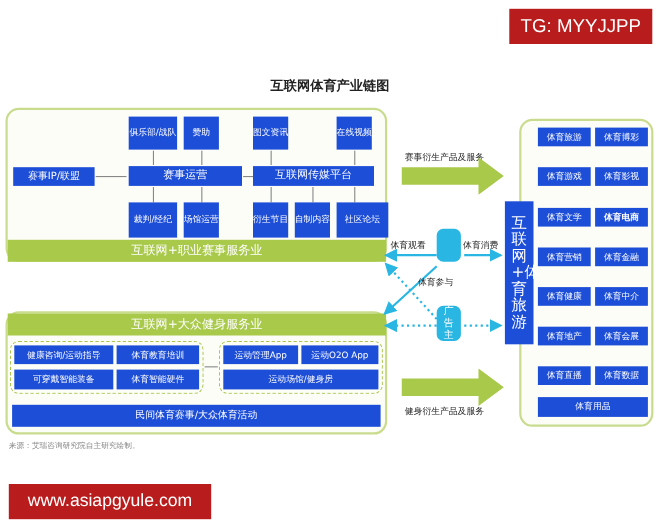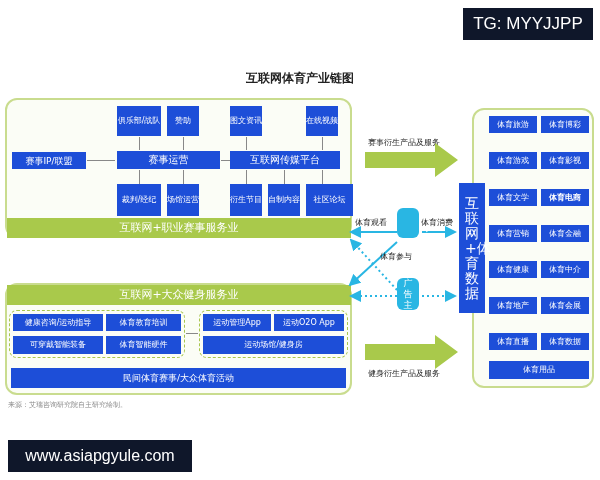--- a/index.html
+++ b/index.html
@@ -4,21 +4,21 @@
 <style>
   * { box-sizing: border-box; margin: 0; padding: 0; }
   body { width: 600px; height: 480px; background: #ffffff; position: relative; overflow: hidden;
          font-family: "DejaVu Sans", sans-serif; }
   .abs { position: absolute; }
   .g { background: #1d4ed8; color: #ffffff; display: flex; align-items: center; justify-content: center;
        text-align: center; font-size: 8px; line-height: 10px; }
   .lg { background: #a9c94b; }
   .panel { border: 2px solid #c9dc8e; border-radius: 12px; background: #fbfdf6; }
   .dash { border: 1.5px dashed #a9c64e; border-radius: 8px; }
-  .wm { background: #0f172a; color: #ffffff; display: flex; align-items: center; justify-content: center;
+  .wm { background: #b91c1c; color: #ffffff; display: flex; align-items: center; justify-content: center;
         font-family: "Liberation Sans", sans-serif; }
   .blue { background: #29b6e3; color: #fff; border-radius: 6px; display: flex; align-items: center;
           justify-content: center; font-size: 9px; line-height: 11px; text-align: center; }
   .lbl { font-size: 8px; color: #222; white-space: nowrap; }
   .vline { position: absolute; width: 1px; background: #888; }
   .hline { position: absolute; height: 1px; background: #888; }
   .bigarrow { position: absolute; }
 </style>
 </head>
 <body>
@@ -113,21 +113,21 @@
 <div class="abs blue" style="left:397px;top:278px;width:22px;height:32px;">
   <span style="width:10px;">广告主</span>
 </div>
 
 <div class="abs lbl" style="left:355px;top:217px;">体育观看</div>
 <div class="abs lbl" style="left:421px;top:217px;text-align:center;">体育消费</div>
 <div class="abs lbl" style="left:380px;top:251px;">体育参与</div>
 
 <div class="abs panel" style="left:472px;top:108px;width:122px;height:280px;"></div>
 <div class="abs g" style="left:459px;top:183px;width:26px;height:130px;font-size:14px;line-height:15px;padding:4px 6px;">
-  <span style="width:14px;word-break:break-all;">互联网+体育数据</span>
+  <span style="width:14px;word-break:break-all;">互联网+体育旅游</span>
 </div>
 
 <div class="abs g" style="left:489px;top:116px;width:48px;height:17px;">体育旅游</div>
 <div class="abs g" style="left:541px;top:116px;width:48px;height:17px;">体育博彩</div>
 <div class="abs g" style="left:489px;top:152px;width:48px;height:17px;">体育游戏</div>
 <div class="abs g" style="left:541px;top:152px;width:48px;height:17px;">体育影视</div>
 <div class="abs g" style="left:489px;top:189px;width:48px;height:17px;">体育文学</div>
 <div class="abs g" style="left:541px;top:189px;width:48px;height:17px;font-weight:bold;">体育电商</div>
 <div class="abs g" style="left:489px;top:225px;width:48px;height:17px;">体育营销</div>
 <div class="abs g" style="left:541px;top:225px;width:48px;height:17px;">体育金融</div>

